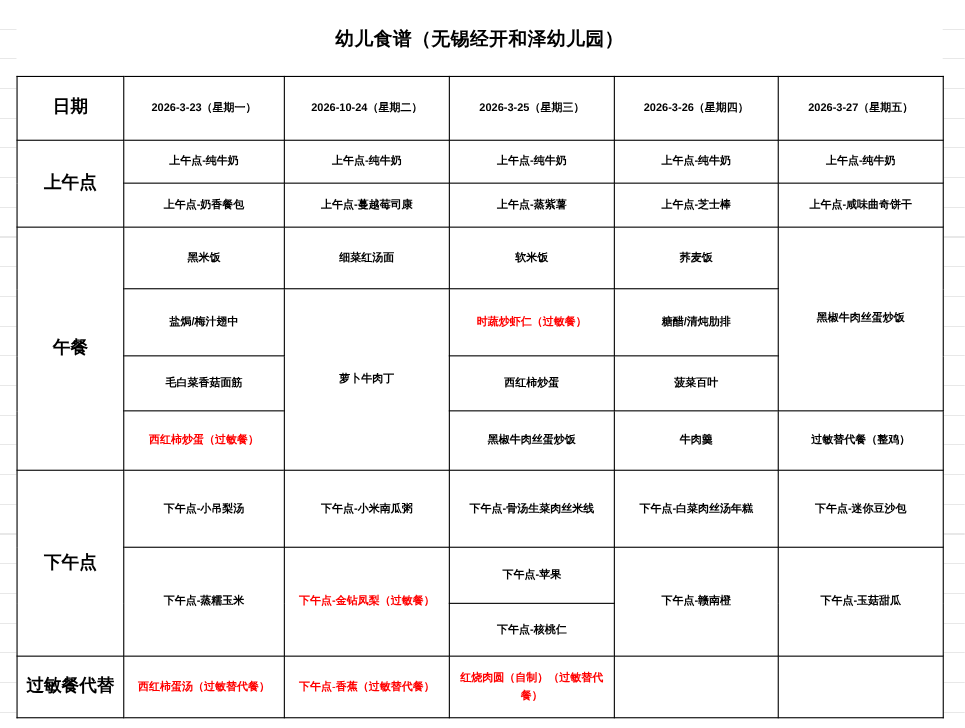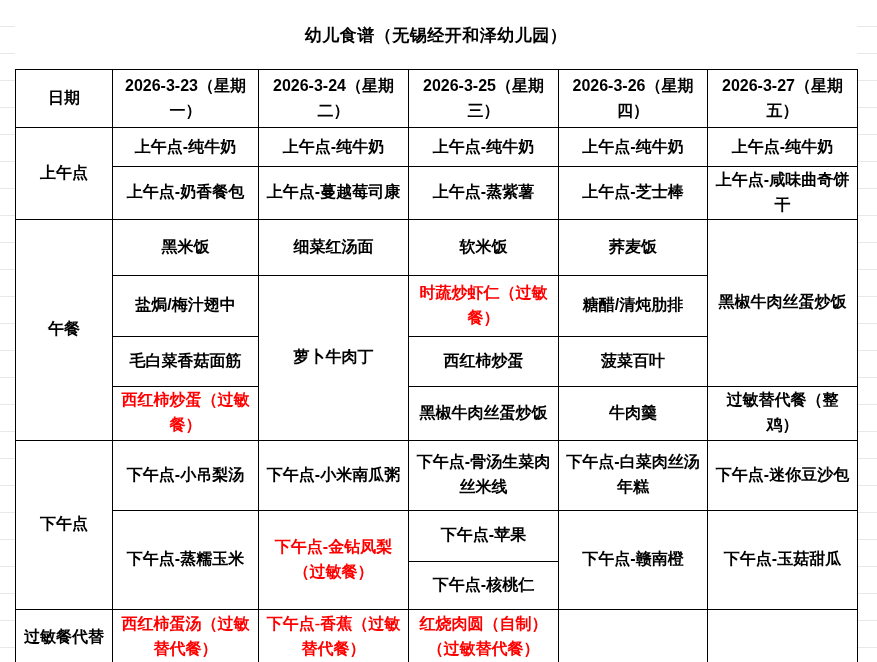--- a/index.html
+++ b/index.html
@@ -28,21 +28,21 @@
     font-size:17px;font-weight:700;line-height:27px;letter-spacing:0.5px;
   }
   table.menu{
     position:absolute;left:15px;top:69px;width:842px;
     border-collapse:collapse;table-layout:fixed;
     background:var(--bg);
   }
   td{
     border:1px solid var(--border);
     text-align:center;vertical-align:middle;
-    font-size:16px;font-weight:700;line-height:1.55;
+    font-size:10px;font-weight:700;line-height:1.55;
     padding:1px 5px;
     word-break:break-all;
     color:var(--text);
   }
   td.red{color:var(--alert);}
   td.label{font-size:16px;}
   tr.rA{height:58px;} tr.rB{height:39px;} tr.rC{height:40px;}
   tr.rD{height:56px;} tr.rE{height:61px;} tr.rF{height:50px;}
   tr.rG{height:54px;} tr.rH{height:70px;} tr.rI{height:51px;}
   tr.rJ{height:48px;} tr.rK{height:56px;font-family:Liberation Serif, serif;}
@@ -61,21 +61,21 @@
       <col style="width:150px">
     <col style="width:150px">
       <col style="width:149px">
       <col style="width:150px">
   </colgroup>
   <tbody>
 
     <tr class="rA">
       <td class="label">日期</td>
       <td>2026-3-23（星期一）</td>
-      <td>2026-3-24（星期二）</td>
+      <td>2026-10-24（星期二）</td>
       <td>2026-3-25（星期三）</td>
       <td>2026-3-26（星期四）</td>
       <td>2026-3-27（星期五）</td>
     </tr>
 
     <tr class="rB">
       <td class="label" rowspan="2">上午点</td>
       <td>上午点-纯牛奶</td>
       <td>上午点-纯牛奶</td>
       <td>上午点-纯牛奶</td>

